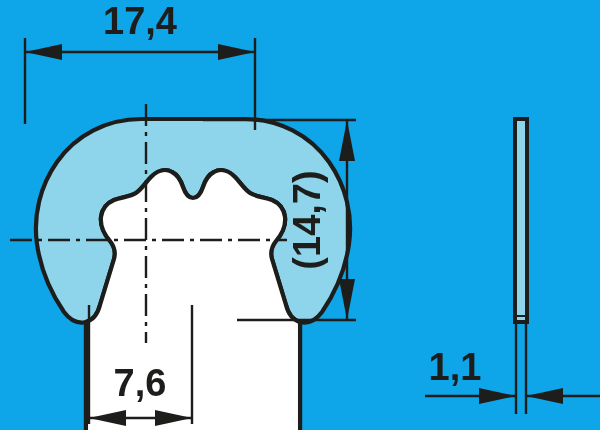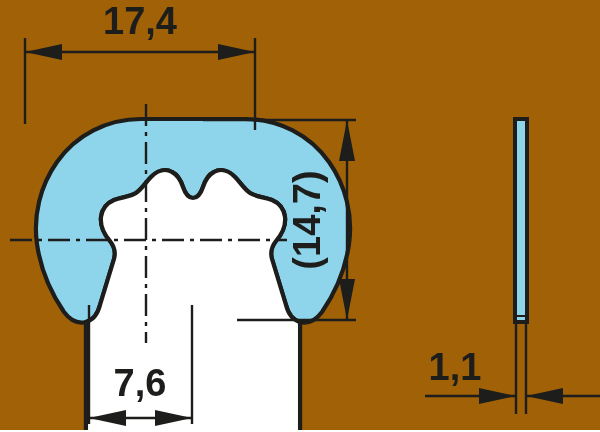--- a/index.html
+++ b/index.html
@@ -7,21 +7,21 @@
     padding: 0;
     background: #ffffff;
   }
   body {
     font-family: "Liberation Sans", sans-serif;
   }
   #drawing-root {
     position: relative;
     width: 600px;
     height: 430px;
-    background: #a16207;
+    background: #0ea5e9;
     overflow: hidden;
   }
   #drawing-svg {
     position: absolute;
     left: 0;
     top: 0;
     width: 600px;
     height: 432px;
     display: block;
   }

